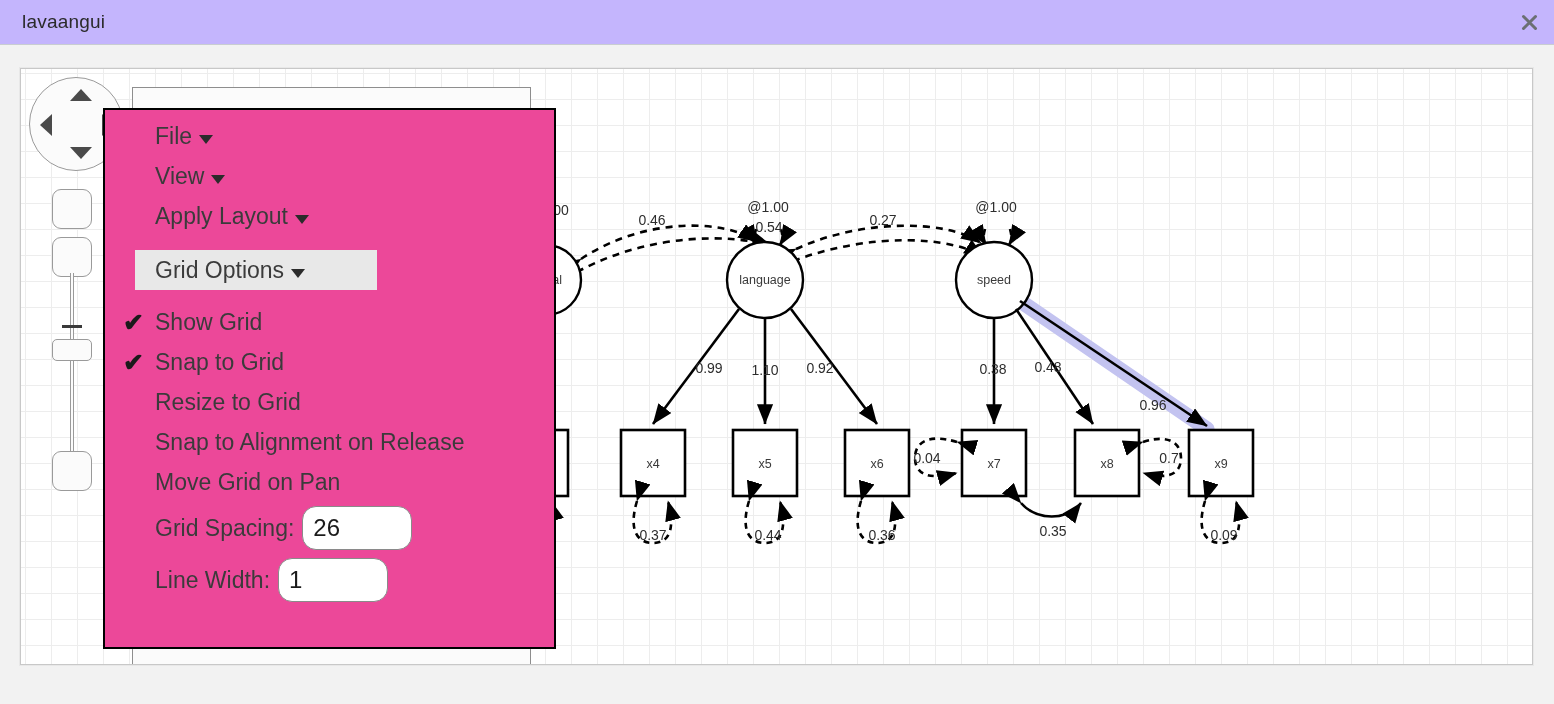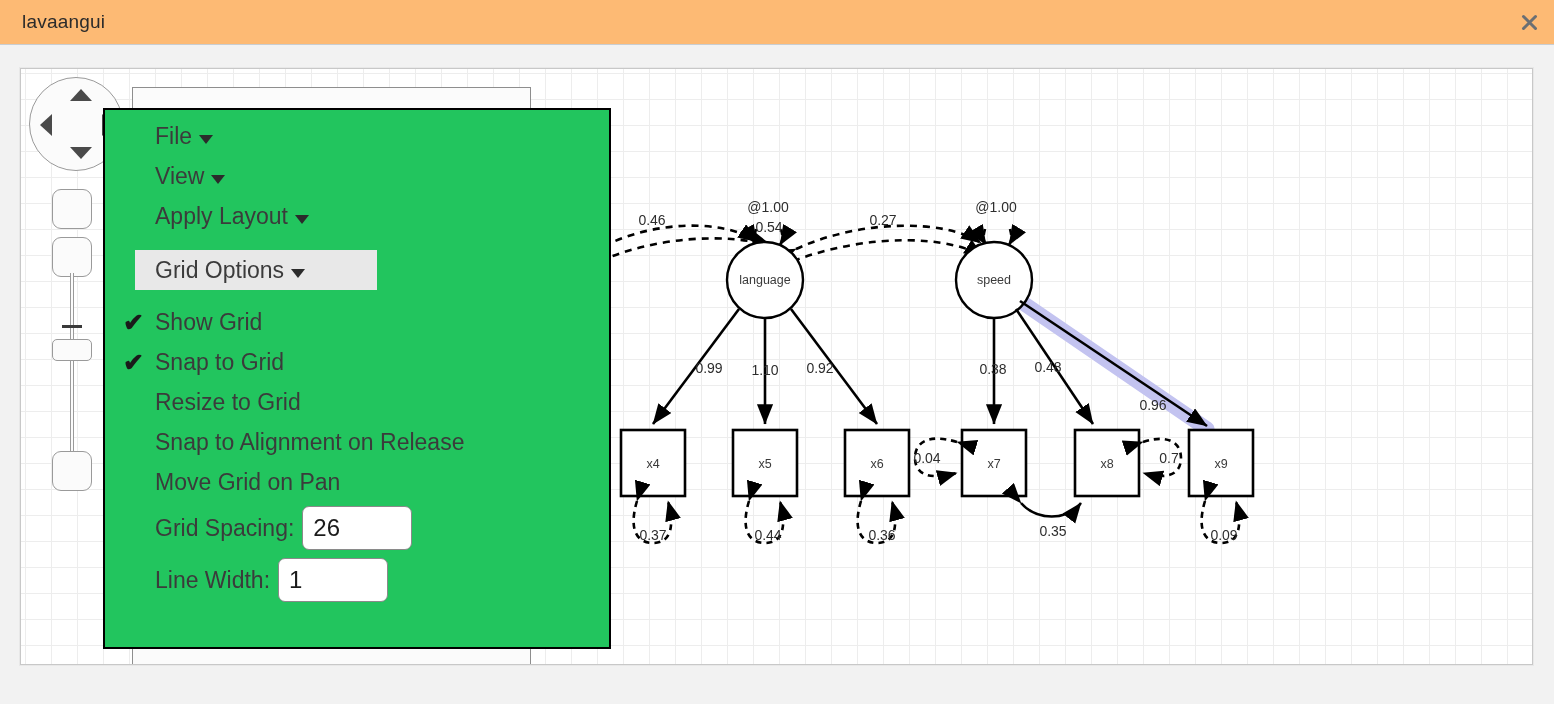--- a/index.html
+++ b/index.html
@@ -8,21 +8,21 @@
     width: 1554px; height: 704px;
     overflow: hidden;
     font-family: "Liberation Sans", sans-serif;
     background: #f2f2f2;
   }
   #app { position: relative; width: 1554px; height: 704px; background: #f2f2f2; }
 
   
   #titlebar {
     position: absolute; left: 0; top: 0; width: 1554px; height: 45px;
-    background: #fdba74;
+    background: #c4b5fd;
     border-bottom: 1px solid #c9cdd1;
   }
   #title-text {
     position: absolute; left: 22px; top: 11px;
     font-size: 19px; color: #2b2b2b; letter-spacing: .2px;
   }
   #close-btn {
     position: absolute; right: 8px; top: 6px;
     width: 34px; height: 32px;
     display: flex; align-items: center; justify-content: center;
@@ -82,22 +82,22 @@
   }
 
   
   #menu-outer {
     position: absolute; left: 111px; top: 18px;
     width: 399px; height: 597px;
     background: #fbfbfb; border: 1px solid #8e8e8e;
   }
   #menu-inner {
     position: absolute; left: 82px; top: 39px;
-    width: 508px; height: 541px;
-    background: #22c55e; border: 2px solid #000000;
+    width: 453px; height: 541px;
+    background: #ec4899; border: 2px solid #000000;
   }
   #menu-list {
     position: absolute; left: 30px; top: 0px; width: 400px;
     padding-top: 6px;
   }
   .mi {
     position: relative; height: 40px; line-height: 40px;
     font-size: 23px; color: #3b3b3b; padding-left: 20px; white-space: nowrap;
   }
   .mi.sel { background: #e8e8e8; margin-left: 0px; width: 242px; margin-top: 14px; }
@@ -110,21 +110,21 @@
   .mi-sep { height: 12px; }
   .mi.check { padding-left: 20px; }
   .mi .ck {
     position: absolute; left: -12px; top: 0; width: 30px;
     font-size: 25px; color: #1a1a1a; font-weight: bold;
   }
   .mi-field { display: flex; align-items: center; height: 52px; padding-left: 20px; }
   .mi-field .lbl { font-size: 23px; color: #3b3b3b; white-space: nowrap; text-align: center; }
   .mi-field input {
     margin-left: 8px; height: 44px; font-size: 24px; color: #1b1b1b;
-    border: 1px solid #8a8a8a; border-radius: 7px; background: #ffffff;
+    border: 1px solid #8a8a8a; border-radius: 14px; background: #ffffff;
     padding: 0 10px; font-family: "Liberation Sans", sans-serif;
   }
   #inp-grid-spacing { width: 110px; }
   #inp-line-width  { width: 110px; }
 
   text { font-family: "Liberation Sans", sans-serif; }
   .nd-label { font-size: 12.5px; fill: #3a3a3a; }
   .ed-label { font-size: 14px; fill: #2d2d2d; }
 </style>
 </head>

